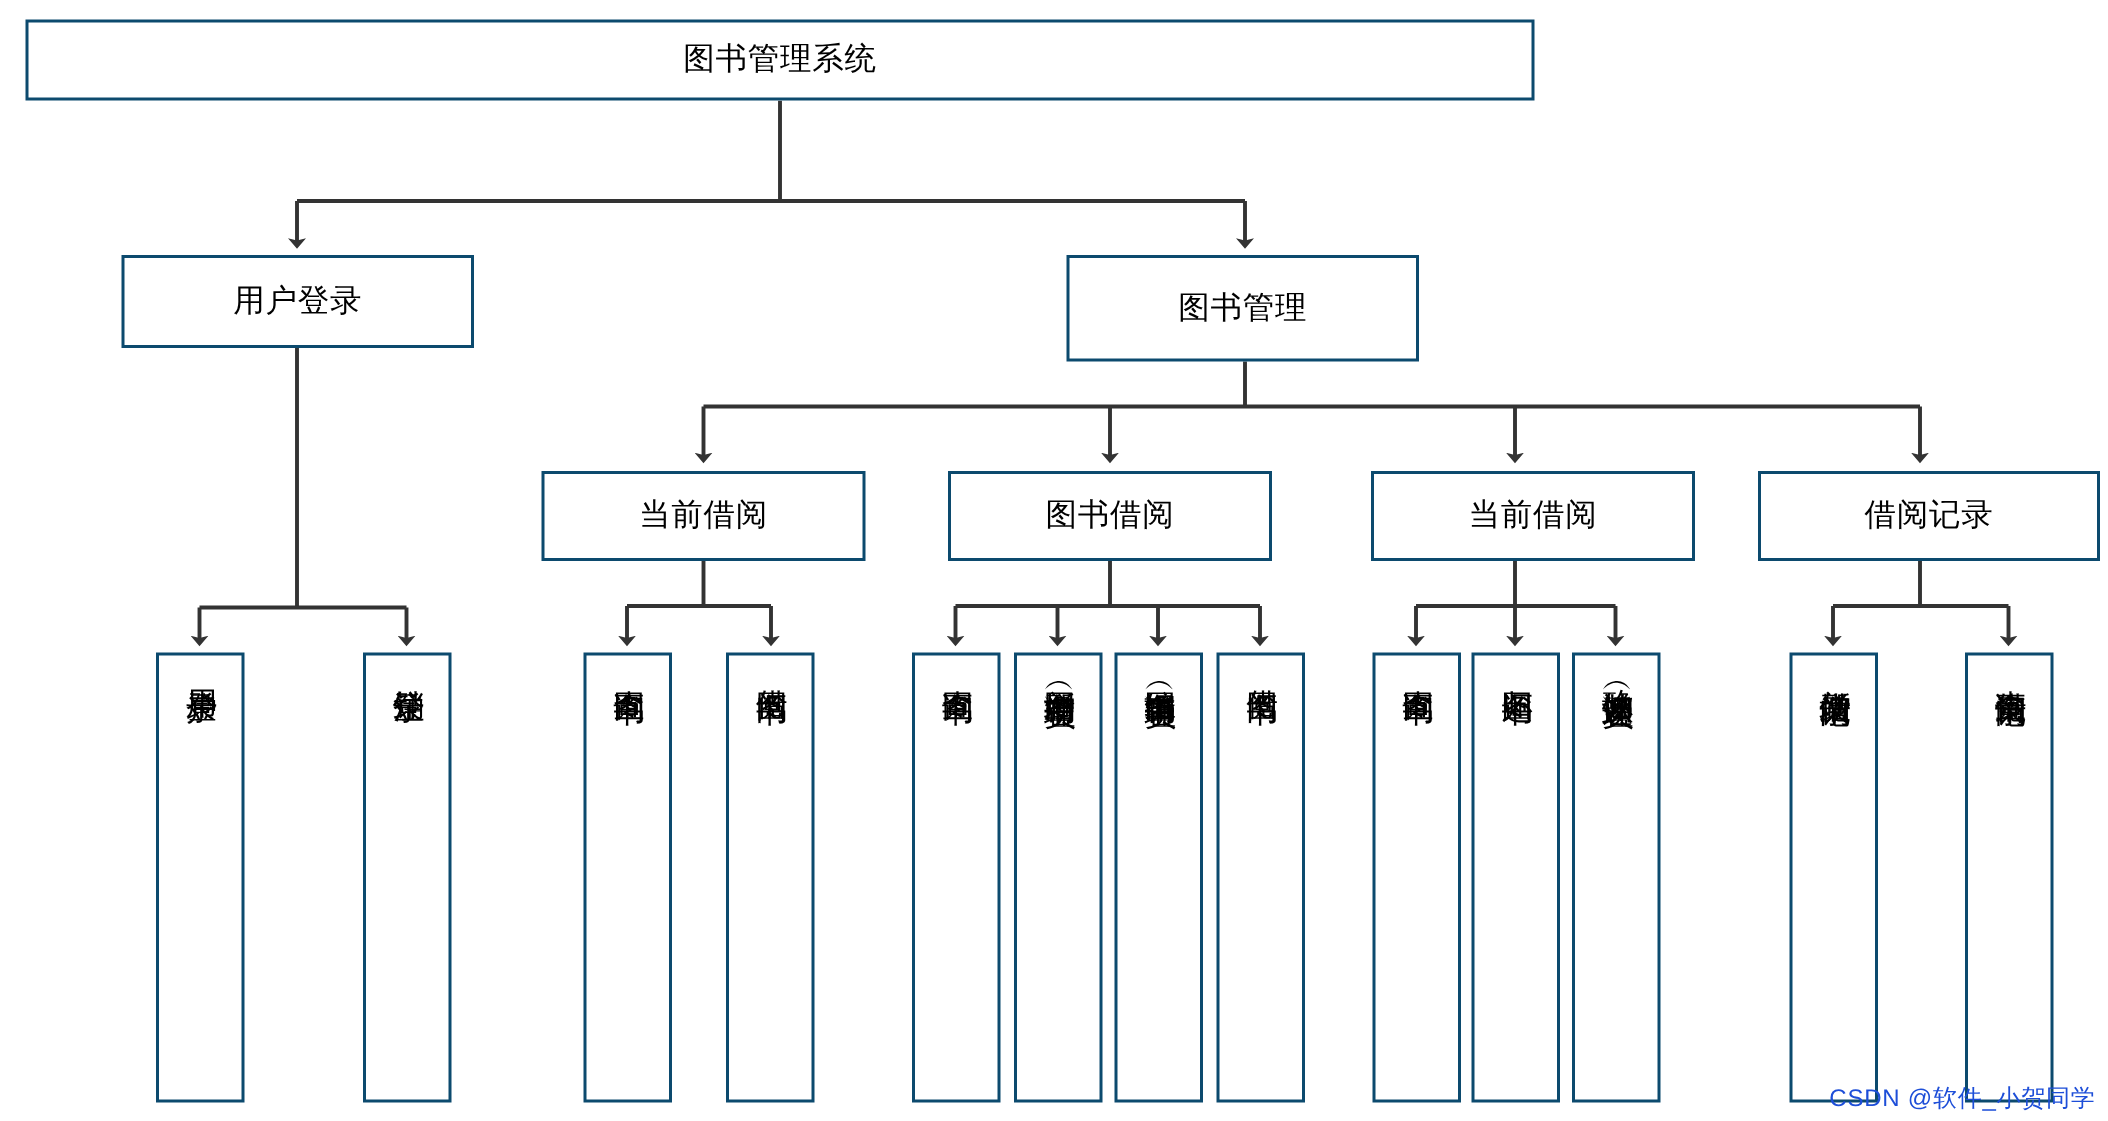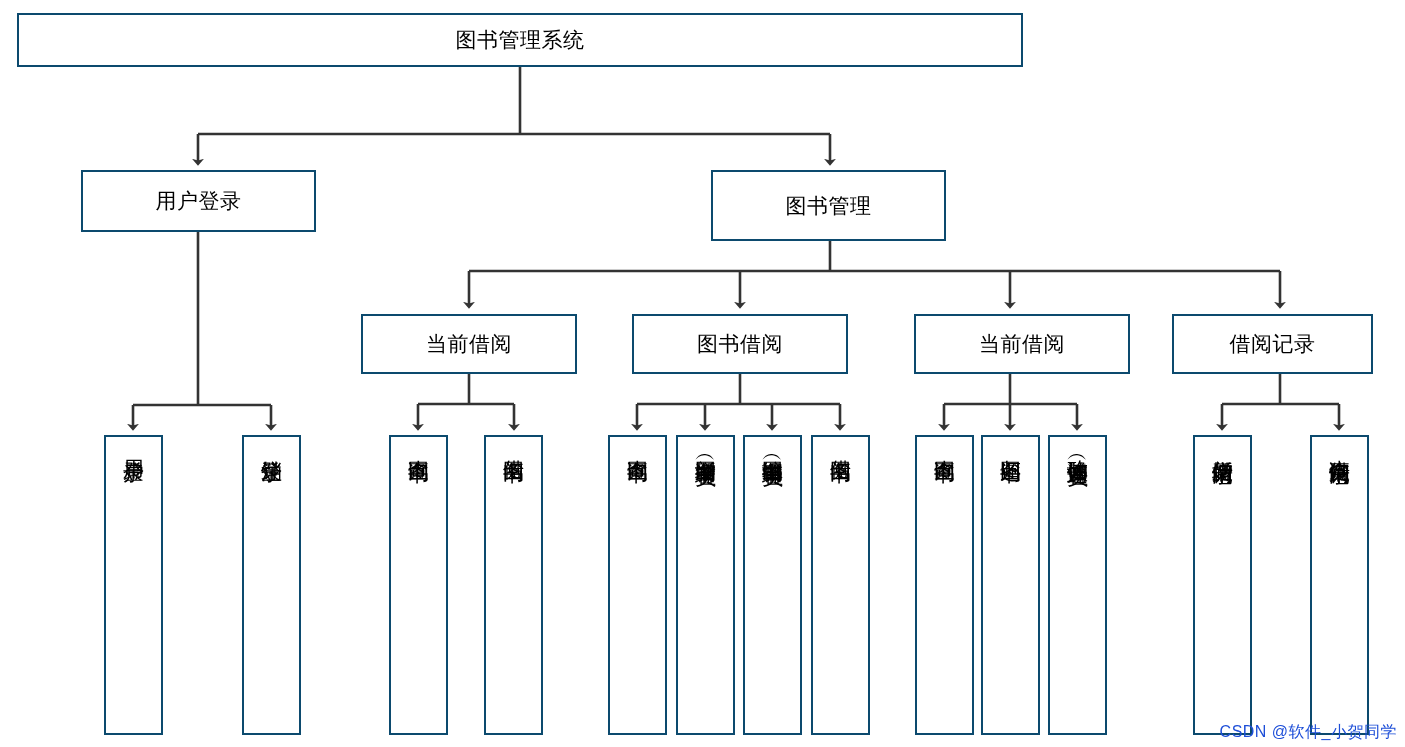--- a/index.html
+++ b/index.html
@@ -135,21 +135,21 @@
 
   <div class="node horizontal" style="left:361px; top:314px; width:216px; height:60px;">
     <span class="node-label">当前借阅</span>
   </div>
   <div class="node horizontal" style="left:632px; top:314px; width:216px; height:60px;">
     <span class="node-label">图书借阅</span>
   </div>
   <div class="node horizontal" style="left:914px; top:314px; width:216px; height:60px;">
     <span class="node-label">当前借阅</span>
   </div>
-  <div class="node horizontal" style="left:1172px; top:314px; width:201px; height:60px;">
+  <div class="node horizontal" style="left:1172px; top:314px; width:228px; height:60px;">
     <span class="node-label">借阅记录</span>
   </div>
 
   <div class="node vertical" style="left:104px; top:435px; width:59px; height:300px;">
     <span class="node-label">用户登录</span>
   </div>
   <div class="node vertical" style="left:242px; top:435px; width:59px; height:300px;">
     <span class="node-label">注销登录</span>
   </div>
 

